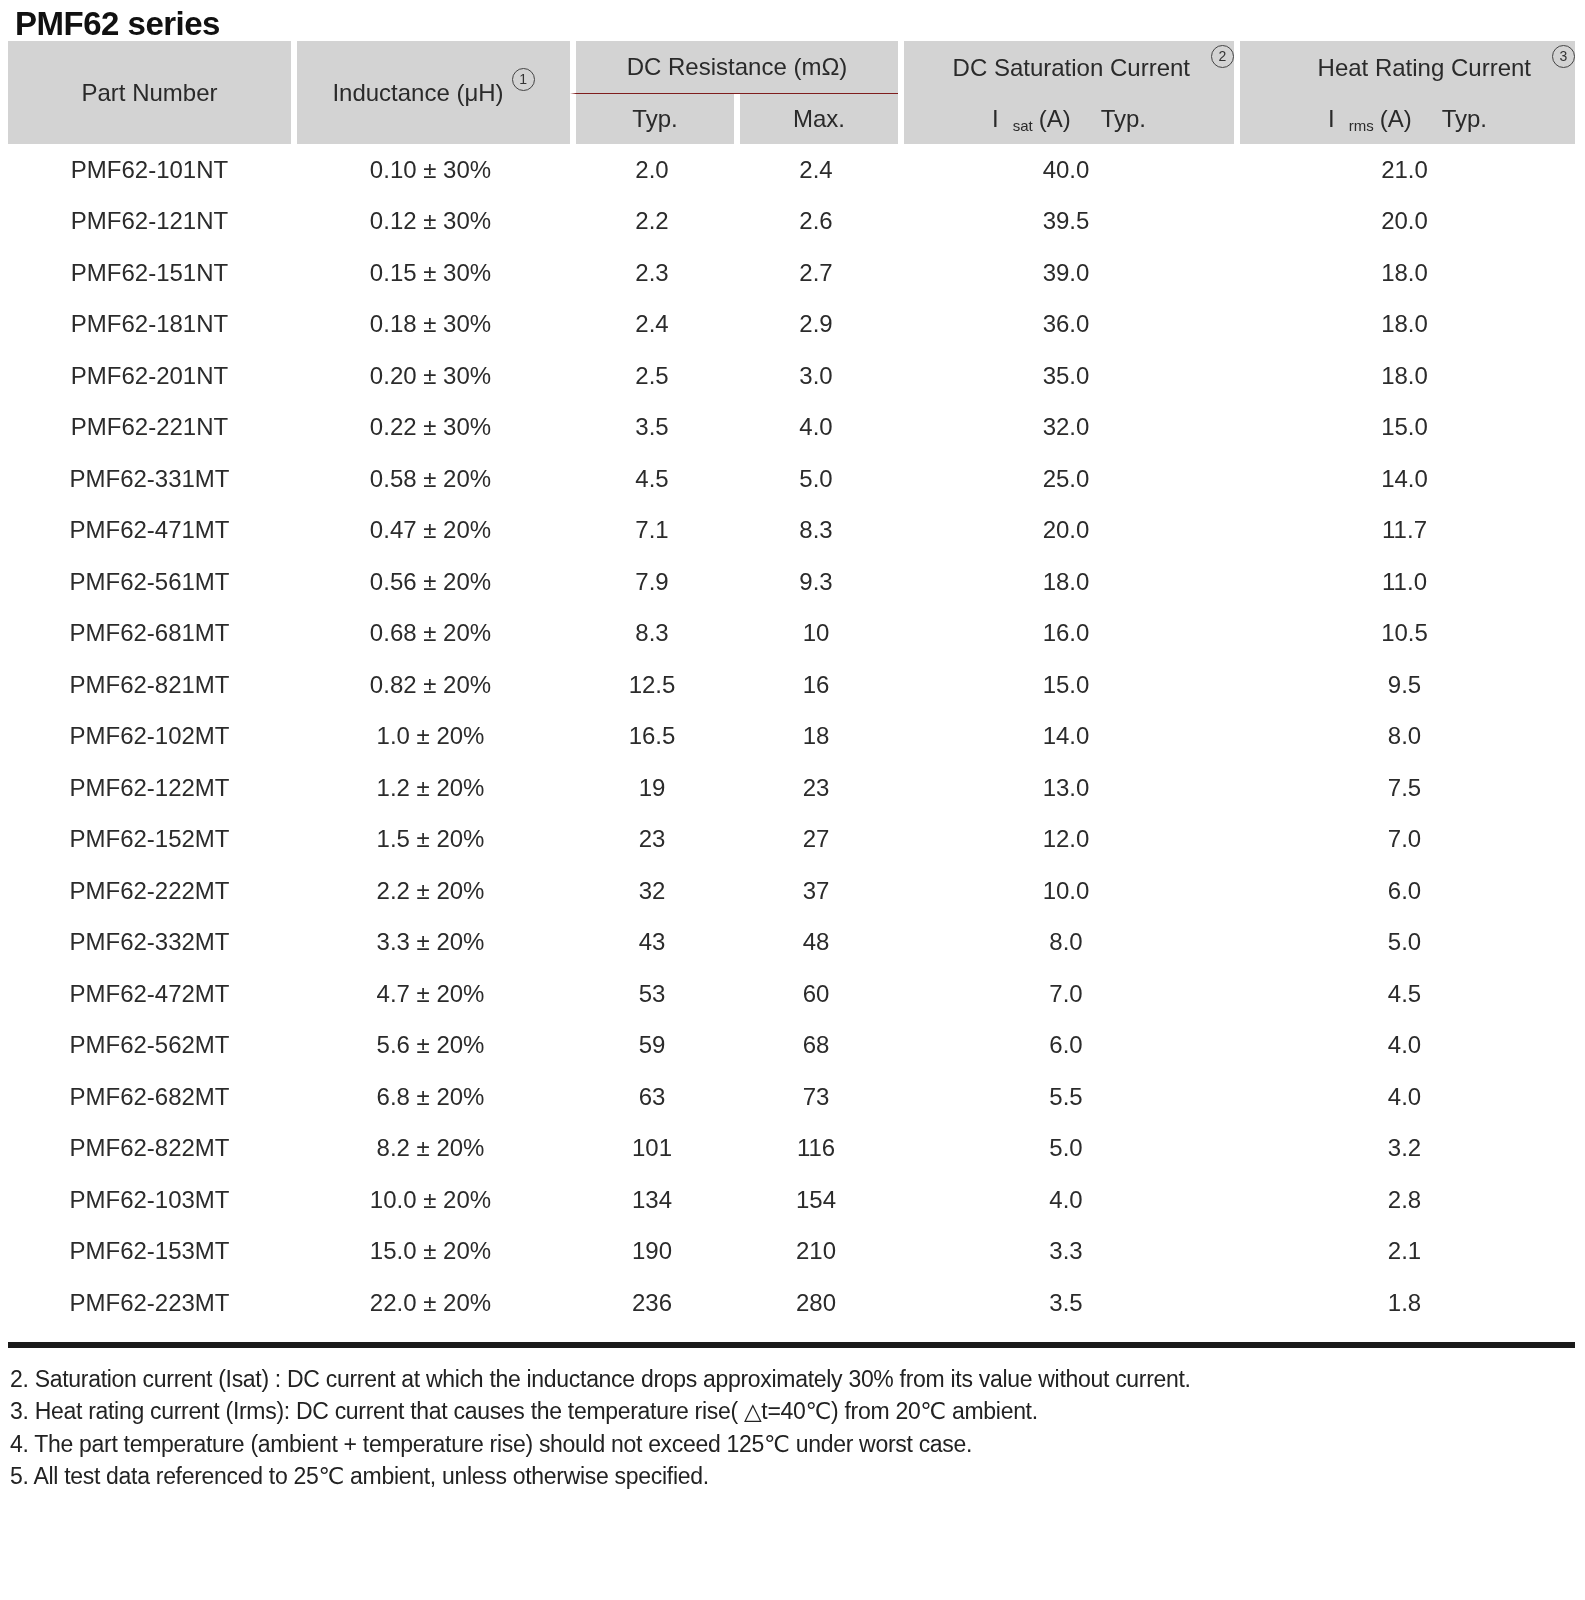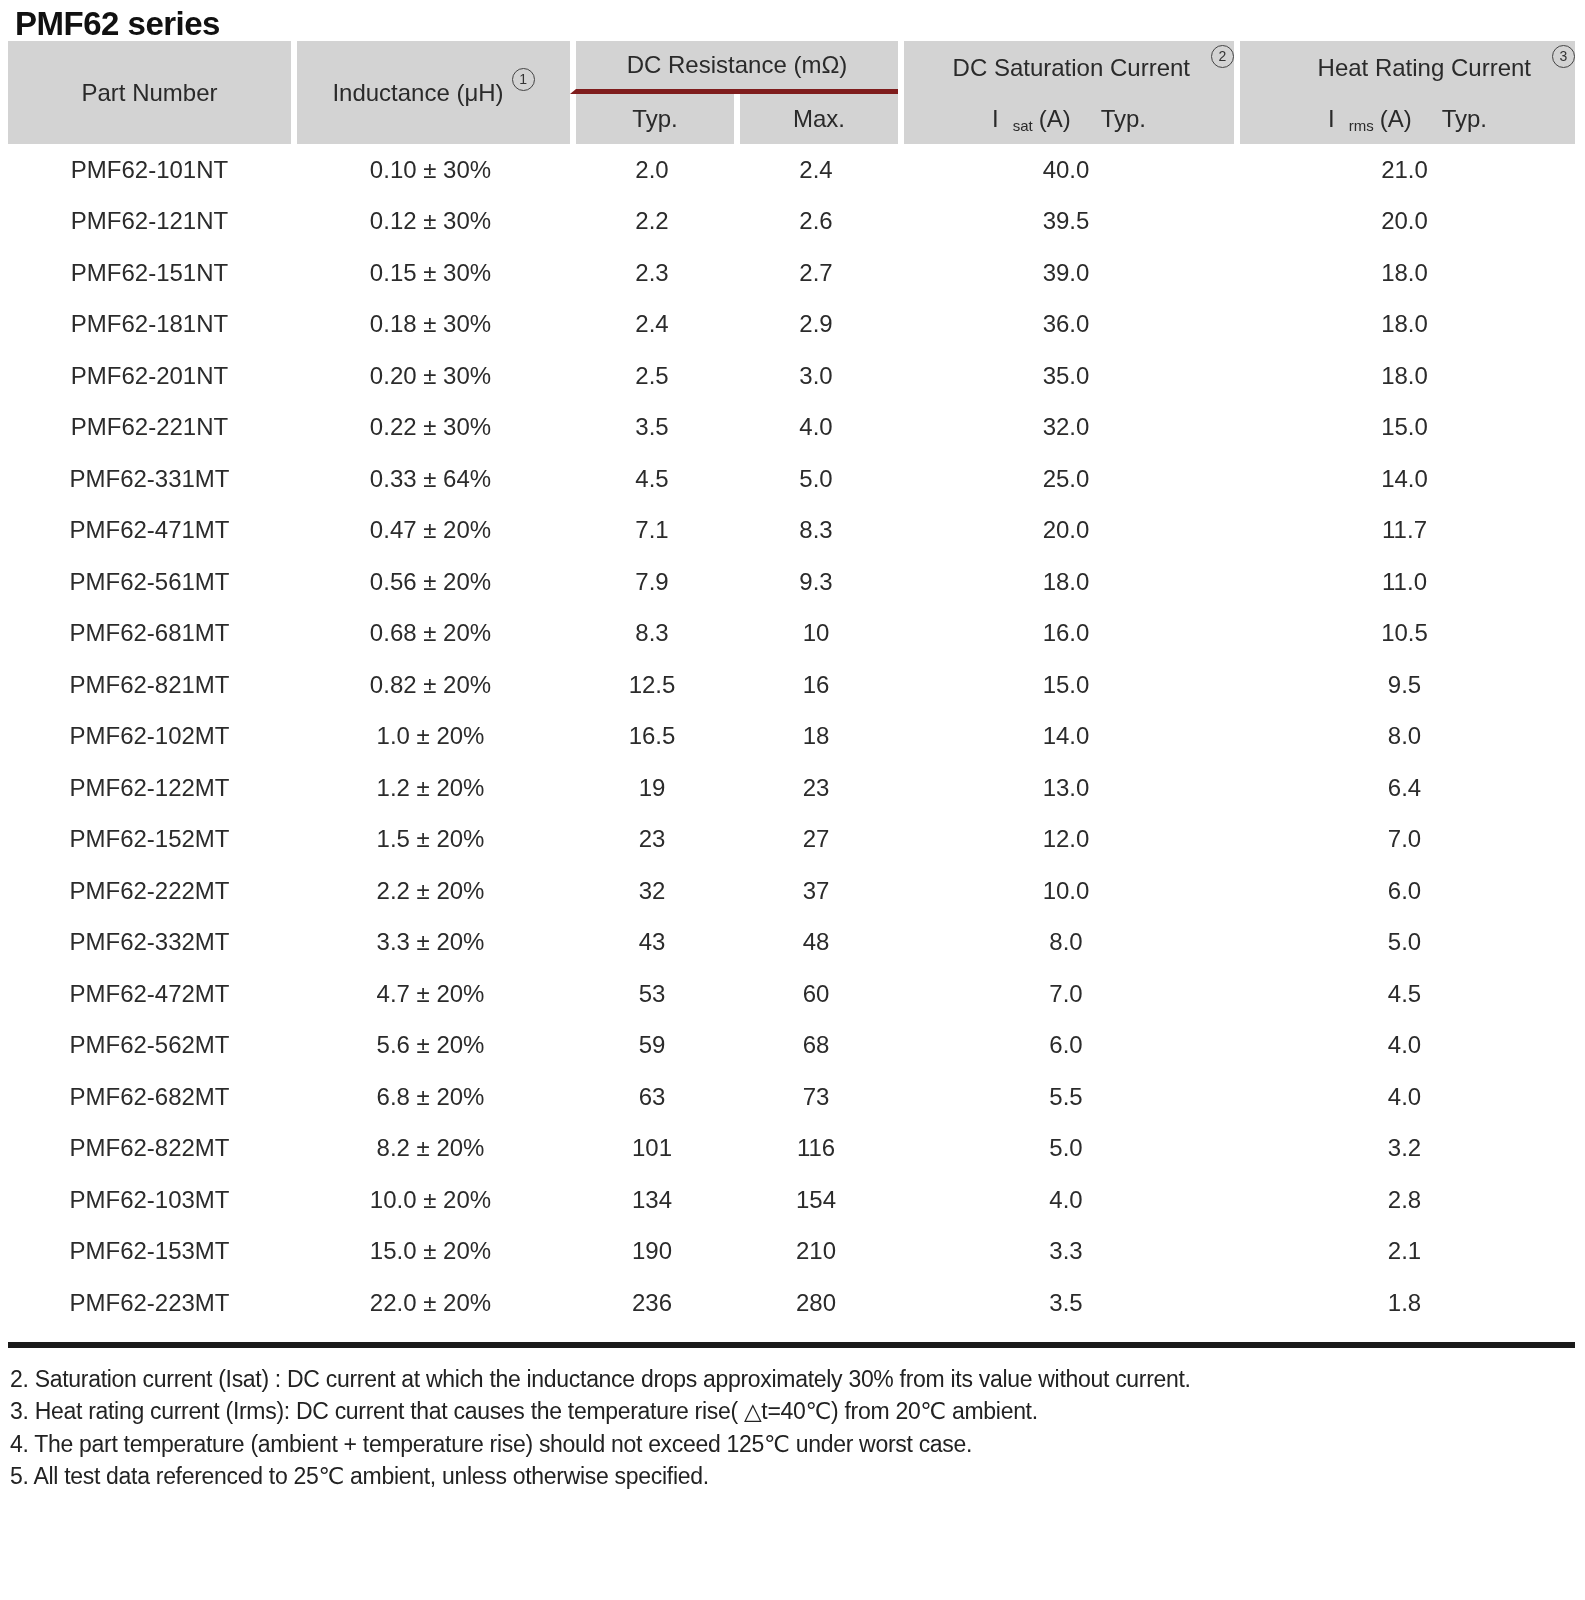--- a/index.html
+++ b/index.html
@@ -10,21 +10,21 @@
   .title{margin:0;padding:5px 0 0 15px;height:36px;
          font-size:33px;font-weight:bold;color:#111;letter-spacing:-0.5px;}
 
   table.spec{margin-left:8px;width:1567px;border-collapse:separate;border-spacing:0;
              table-layout:fixed;}
   table.spec th{background:#d3d3d3;font-weight:normal;font-size:24px;color:#2a2a2a;
                 text-align:center;vertical-align:middle;padding:0;}
   thead tr.r1{height:53px;}
   thead tr.r2{height:50px;}
   th.gapL{border-left:6px solid #ffffff;}
-  th.res{border-bottom:5px solid #7f1d1d;}
+  th.res{border-bottom:1px solid #7f1d1d;}
   th.two{padding:0;}
   .hl1{height:53px;display:flex;align-items:center;justify-content:flex-end;gap:13px;}
   .hl2{height:50px;display:flex;align-items:center;justify-content:center;}
   .circ{display:inline-block;width:21px;height:21px;border:1px solid #444;border-radius:50%;
         font-size:14px;line-height:20px;text-align:center;vertical-align:top;
         position:relative;top:-11px;margin-left:8px;color:#333;}
   .subscr{font-size:15px;position:relative;top:6px;margin-left:14px;}
   .unit{margin-left:6px;}
   .typgap{margin-left:30px;}
 
@@ -138,21 +138,21 @@
         <tr>
           <td>PMF62-221NT</td>
           <td>0.22 ± 30%</td>
           <td>3.5</td>
           <td>4.0</td>
           <td>32.0</td>
           <td>15.0</td>
         </tr>
         <tr>
           <td>PMF62-331MT</td>
-          <td>0.33 ± 64%</td>
+          <td>0.58 ± 20%</td>
           <td>4.5</td>
           <td>5.0</td>
           <td>25.0</td>
           <td>14.0</td>
         </tr>
         <tr>
           <td>PMF62-471MT</td>
           <td>0.47 ± 20%</td>
           <td>7.1</td>
           <td>8.3</td>
@@ -190,21 +190,21 @@
           <td>18</td>
           <td>14.0</td>
           <td>8.0</td>
         </tr>
         <tr>
           <td>PMF62-122MT</td>
           <td>1.2 ± 20%</td>
           <td>19</td>
           <td>23</td>
           <td>13.0</td>
-          <td>6.4</td>
+          <td>7.5</td>
         </tr>
         <tr>
           <td>PMF62-152MT</td>
           <td>1.5 ± 20%</td>
           <td>23</td>
           <td>27</td>
           <td>12.0</td>
           <td>7.0</td>
         </tr>
         <tr>

